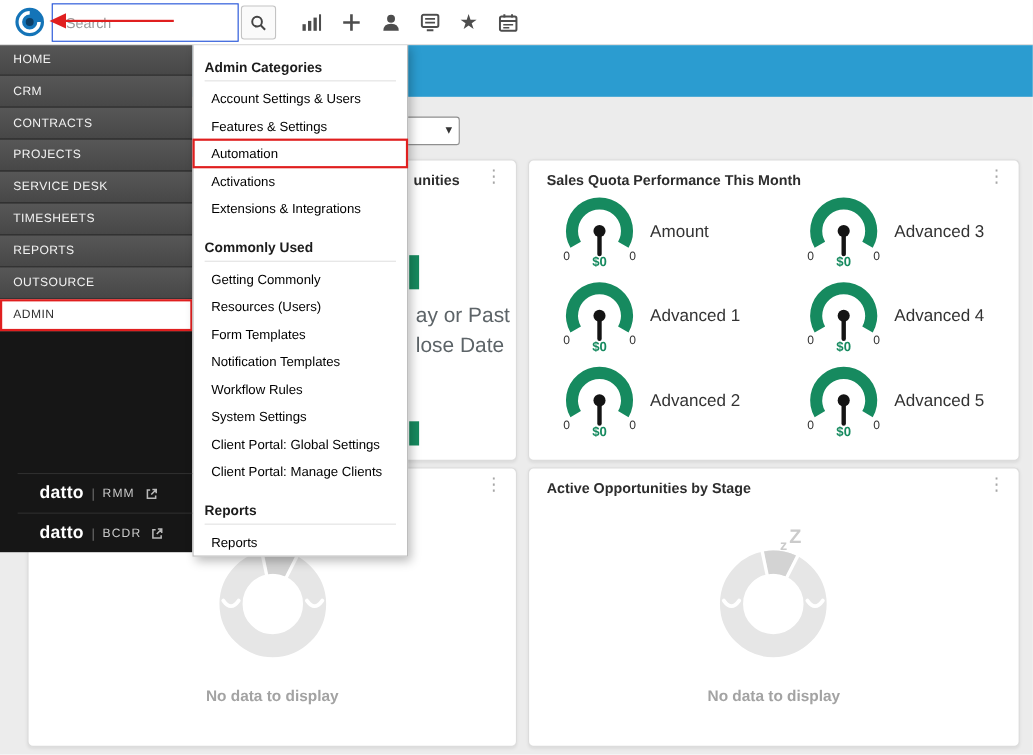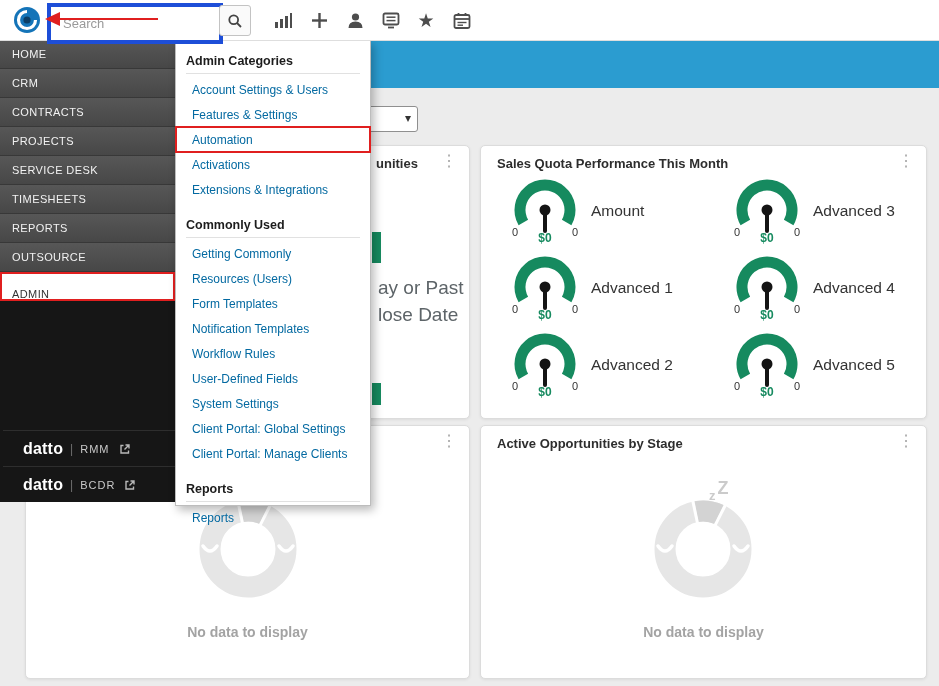--- a/index.html
+++ b/index.html
@@ -2,48 +2,48 @@
 <html><head>
 <meta charset="utf-8">
 <style>
   html,body{margin:0;padding:0;}
   body{font-family:"Liberation Sans", sans-serif; background:#fff;}
   #screen{position:relative;width:939px;height:686px;background:#ececec;overflow:hidden;}
 
   
   .topbar{position:absolute;left:0;top:0;width:939px;height:40px;background:#fff;border-bottom:1px solid #dedede;z-index:60;}
   .logo{position:absolute;left:13px;top:6px;width:28px;height:28px;cursor:pointer;}
-  .search-box{position:absolute;left:47px;top:3px;width:168px;height:33px;border:4px solid #1d4ed8;background:#fff;}
+  .search-box{position:absolute;left:47px;top:3px;width:168px;height:33px;border:1px solid #1d4ed8;background:#fff;}
   .search-input{position:absolute;left:10px;top:0;width:150px;height:31px;border:none;outline:none;font-size:13px;color:#555;background:transparent;font-family:"Liberation Sans",sans-serif;}
   .search-input::placeholder{color:#9a9a9a;}
   .search-btn{position:absolute;left:219px;top:5px;width:30px;height:29px;border:1px solid #c3c3c3;border-radius:3px;background:#fafafa;display:flex;align-items:center;justify-content:center;cursor:pointer;}
   .tool-icon{position:absolute;top:8px;width:26px;height:24px;display:flex;align-items:center;justify-content:center;cursor:pointer;color:#4d4d4d;}
   .tool-icon svg{display:block;}
   .star-glyph{font-size:19px;color:#4d4d4d;line-height:1;}
 
   
   .annot{z-index:100;position:absolute;}
   .annot-line{left:60px;top:18px;width:98px;height:2px;background:#e01f1f;}
   .annot-head{left:45px;top:12px;width:0;height:0;border-top:7px solid transparent;border-bottom:7px solid transparent;border-right:15px solid #e01f1f;}
 
   
   .sidebar{position:absolute;left:0;top:40px;width:175px;height:462px;background:#161616;z-index:40;}
   .nav-item{height:29px;box-sizing:border-box;background:linear-gradient(#575757,#474747);border-bottom:1px solid #383838;color:#f2f2f2;font-size:11px;font-weight:normal;letter-spacing:.4px;display:flex;align-items:center;padding-left:12px;cursor:pointer;}
-  .nav-item.active{background:#fff;color:#333;outline:2px solid #e01f1f;outline-offset:-2px;border-bottom:1px solid #e01f1f;align-items:flex-end;}
-  .datto-row{position:absolute;left:3px;width:175px;height:36px;border-top:1px solid #2e2e2e;display:flex;align-items:center;padding-left:20px;box-sizing:border-box;cursor:pointer;}
+  .nav-item.active{background:#fff;color:#333;outline:2px solid #e01f1f;outline-offset:-2px;border-bottom:1px solid #e01f1f;}
+  .datto-row{position:absolute;left:16px;width:175px;height:36px;border-top:1px solid #2e2e2e;display:flex;align-items:center;padding-left:20px;box-sizing:border-box;cursor:pointer;}
   .datto-brand{color:#fff;font-weight:bold;font-size:16px;letter-spacing:.2px;}
   .datto-sep{color:#6f6f6f;margin:0 7px;font-size:12px;}
   .datto-prod{color:#c9c9c9;font-size:11px;letter-spacing:1px;}
   .datto-ext{margin-left:9px;display:flex;align-items:center;}
 
   
   .flyout{position:absolute;left:175px;top:40px;width:196px;height:466px;background:#fff;border:1px solid #bdbdbd;box-shadow:3px 4px 9px rgba(0,0,0,.28);z-index:50;box-sizing:border-box;padding-top:6px;}
   .fly-header{font-size:12.5px;font-weight:bold;color:#1c1c1c;padding:7px 10px 5px 10px;}
   .fly-divider{border:none;border-top:1px solid #e1e1e1;margin:0 10px 3px 10px;}
-  .fly-item{font-size:12px;color:#0369a1;padding:5.5px 10px 5.5px 16px;cursor:pointer;white-space:nowrap;}
+  .fly-item{font-size:12px;color:#000000;padding:5.5px 10px 5.5px 16px;cursor:pointer;white-space:nowrap;}
   .fly-item.highlight{outline:2px solid #e01f1f;outline-offset:-1px;background:#fff;}
   .fly-gap{height:9px;}
 
   
   .main{position:absolute;left:0;top:40px;width:939px;height:646px;z-index:1;}
   .blueband{position:absolute;left:0;top:0;width:939px;height:48px;background:#2b9cd0;}
   .view-select{position:absolute;left:298px;top:66px;width:120px;height:26px;background:#fff;border:1px solid #8f8f8f;border-radius:3px;box-sizing:border-box;cursor:pointer;}
   .view-select .chev{position:absolute;right:6px;top:4px;font-size:12px;color:#333;}
 
   .widget{position:absolute;background:#fff;border:1px solid #dcdcdc;border-radius:5px;box-shadow:0 1px 3px rgba(0,0,0,.07);}
@@ -279,21 +279,20 @@
     <div class="fly-item">Extensions &amp; Integrations</div>
 
     <div class="fly-gap"></div>
     <div class="fly-header">Commonly Used</div>
     <hr class="fly-divider">
     <div class="fly-item">Getting Commonly</div>
     <div class="fly-item">Resources (Users)</div>
     <div class="fly-item">Form Templates</div>
     <div class="fly-item">Notification Templates</div>
     <div class="fly-item">Workflow Rules</div>
-    <div class="fly-item">User-Defined Fields</div>
     <div class="fly-item">System Settings</div>
     <div class="fly-item">Client Portal: Global Settings</div>
     <div class="fly-item">Client Portal: Manage Clients</div>
 
     <div class="fly-gap"></div>
     <div class="fly-header">Reports</div>
     <hr class="fly-divider">
     <div class="fly-item">Reports</div>
   </div>
 

